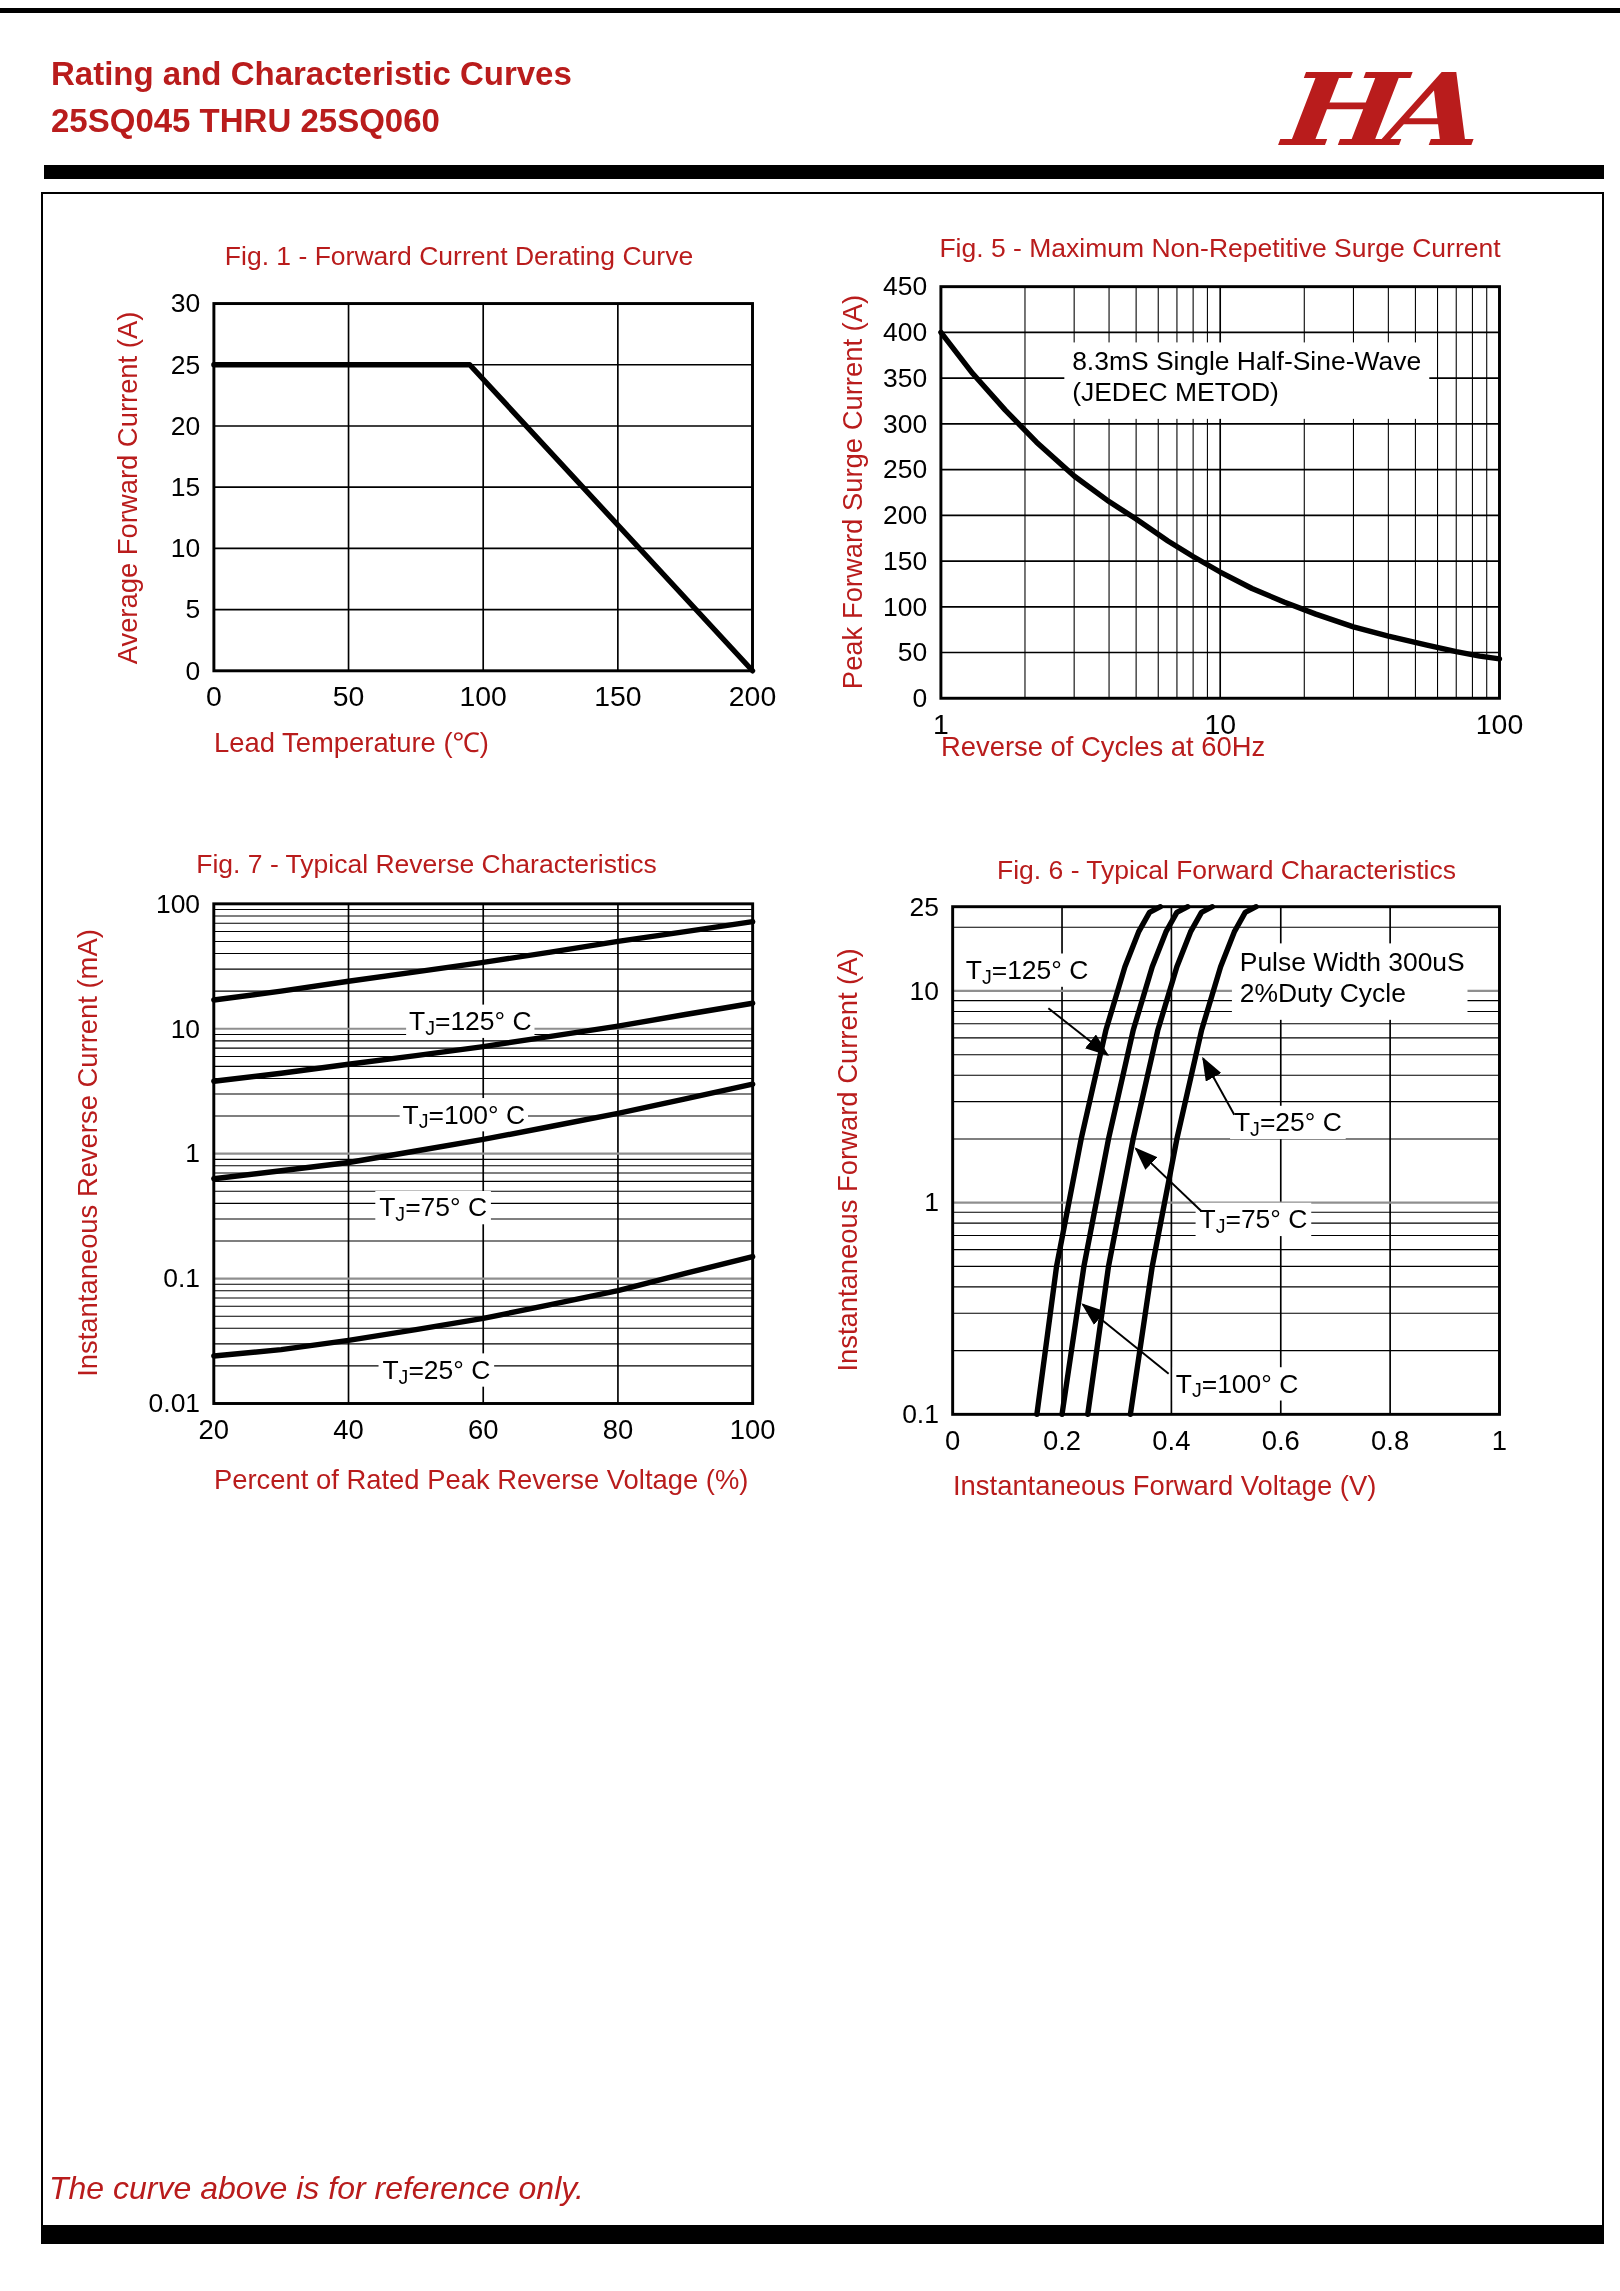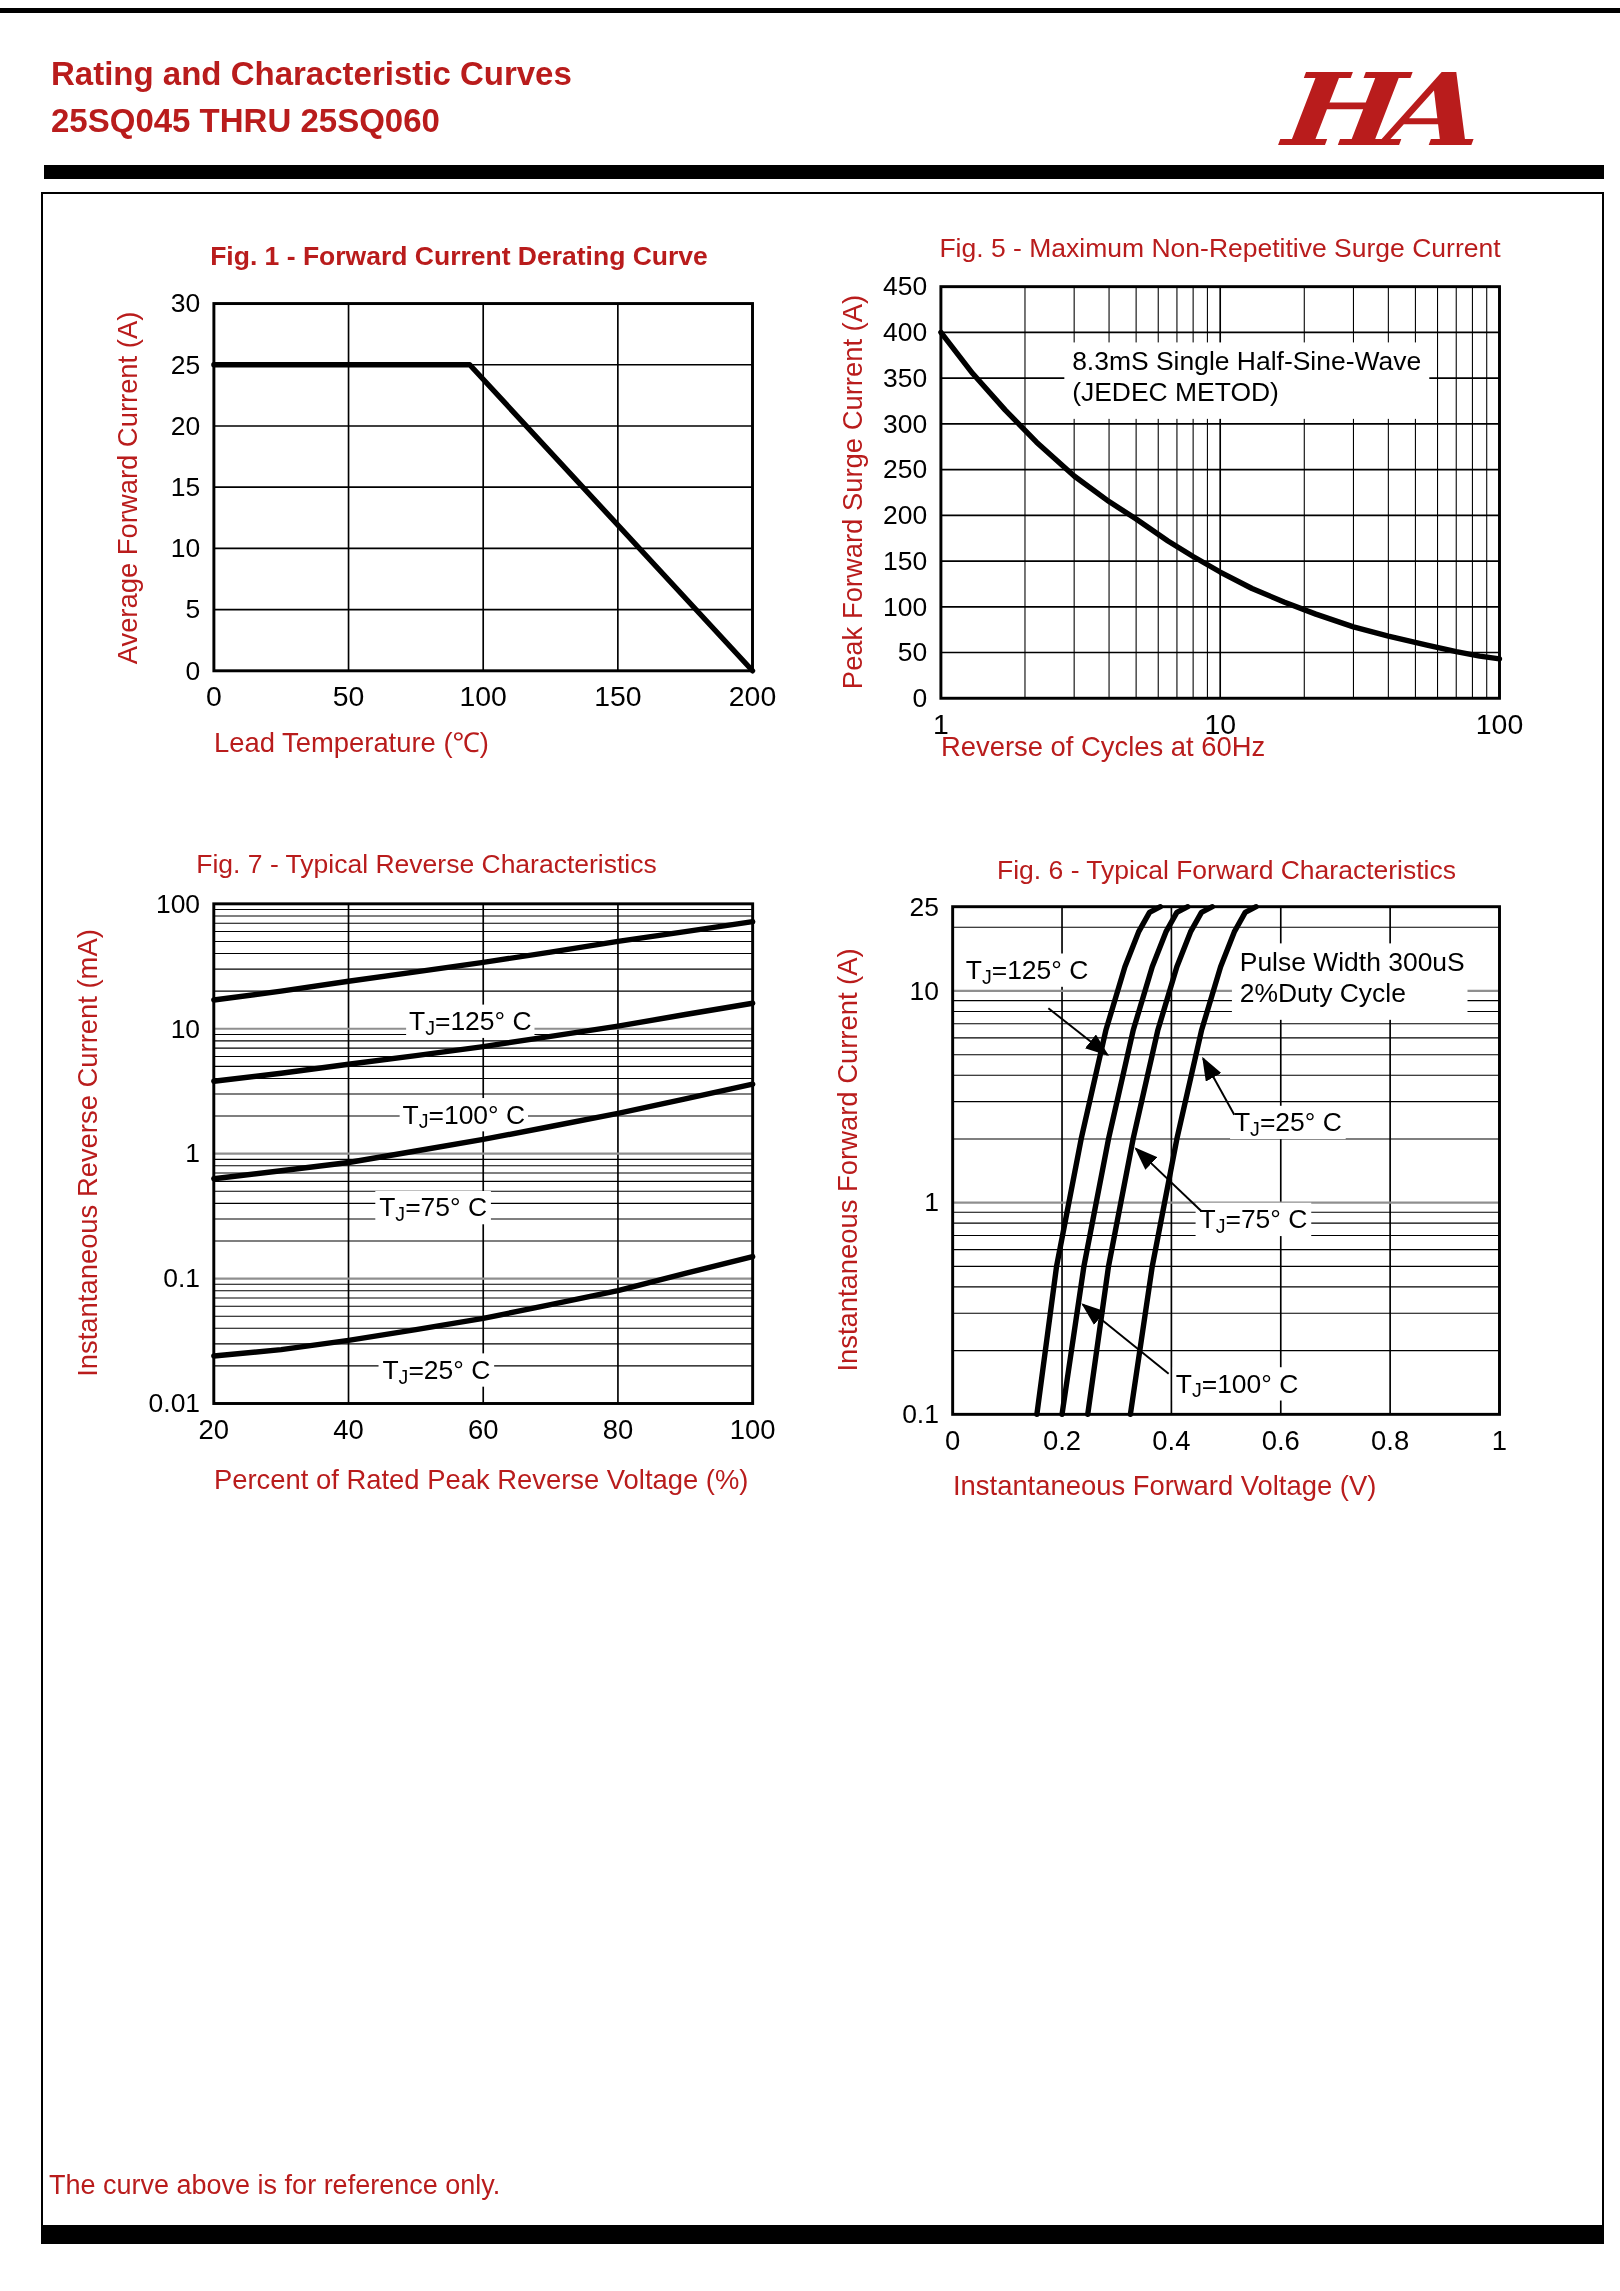--- a/index.html
+++ b/index.html
@@ -12,39 +12,39 @@
         transform-origin:center;}
   .hdr-rule{position:absolute;left:44px;top:165px;width:1560px;height:13.7px;background:#000;}
   .frame{position:absolute;left:41px;top:192px;width:1563px;height:2052px;box-sizing:border-box;
          border:2.9px solid #000;border-bottom:19.6px solid #000;}
   .fig{position:absolute;}
   .fig svg{position:absolute;left:0;top:0;}
   svg text{font-family:"Liberation Sans",sans-serif;fill:#000;}
   .fig-title{position:absolute;text-align:center;font-size:26.5px;}
   .xlabel{position:absolute;text-align:left;font-size:27.4px;}
   .ylabel{position:absolute;text-align:center;font-size:27.4px;transform:rotate(-90deg);}
-  .footer-note{position:absolute;left:49px;top:2170px;font-size:27px;}
+  .footer-note{position:absolute;left:49px;top:2170px;font-size:32px;font-style:italic;}
 </style>
 </head>
 <body>
 
 <div class="page">
   <div class="topline"></div>
 
   <div class="hdr-title">
     <div>Rating and Characteristic Curves</div>
     <div>25SQ045 THRU 25SQ060</div>
   </div>
   <div class="logo">HA</div>
   <div class="hdr-rule"></div>
 
   <div class="frame"></div>
 
   <section class="fig" style="left:59px;top:235px;width:725px;height:568px;">
-    <div class="fig-title" style="left:106px;top:5.9px;width:588px;font-weight:bold;">Fig. 1 - Forward Current Derating Curve</div>
+    <div class="fig-title" style="left:106px;top:5.9px;width:588px;">Fig. 1 - Forward Current Derating Curve</div>
     <svg width="725" height="568" viewBox="0 0 740 580">
         <defs>
           <marker id="ah-fig1" markerWidth="12" markerHeight="9" refX="11" refY="4.5" orient="auto">
             <path d="M0,0L12,4.5L0,9Z" fill="#000000"></path>
           </marker>
         </defs>
         <g>
           <line x1="295.5" y1="70" x2="295.5" y2="445" stroke="#000000" stroke-width="1.7"></line>
           <line x1="433" y1="70" x2="433" y2="445" stroke="#000000" stroke-width="1.7"></line>
           <line x1="570.5" y1="70" x2="570.5" y2="445" stroke="#000000" stroke-width="1.7"></line>

